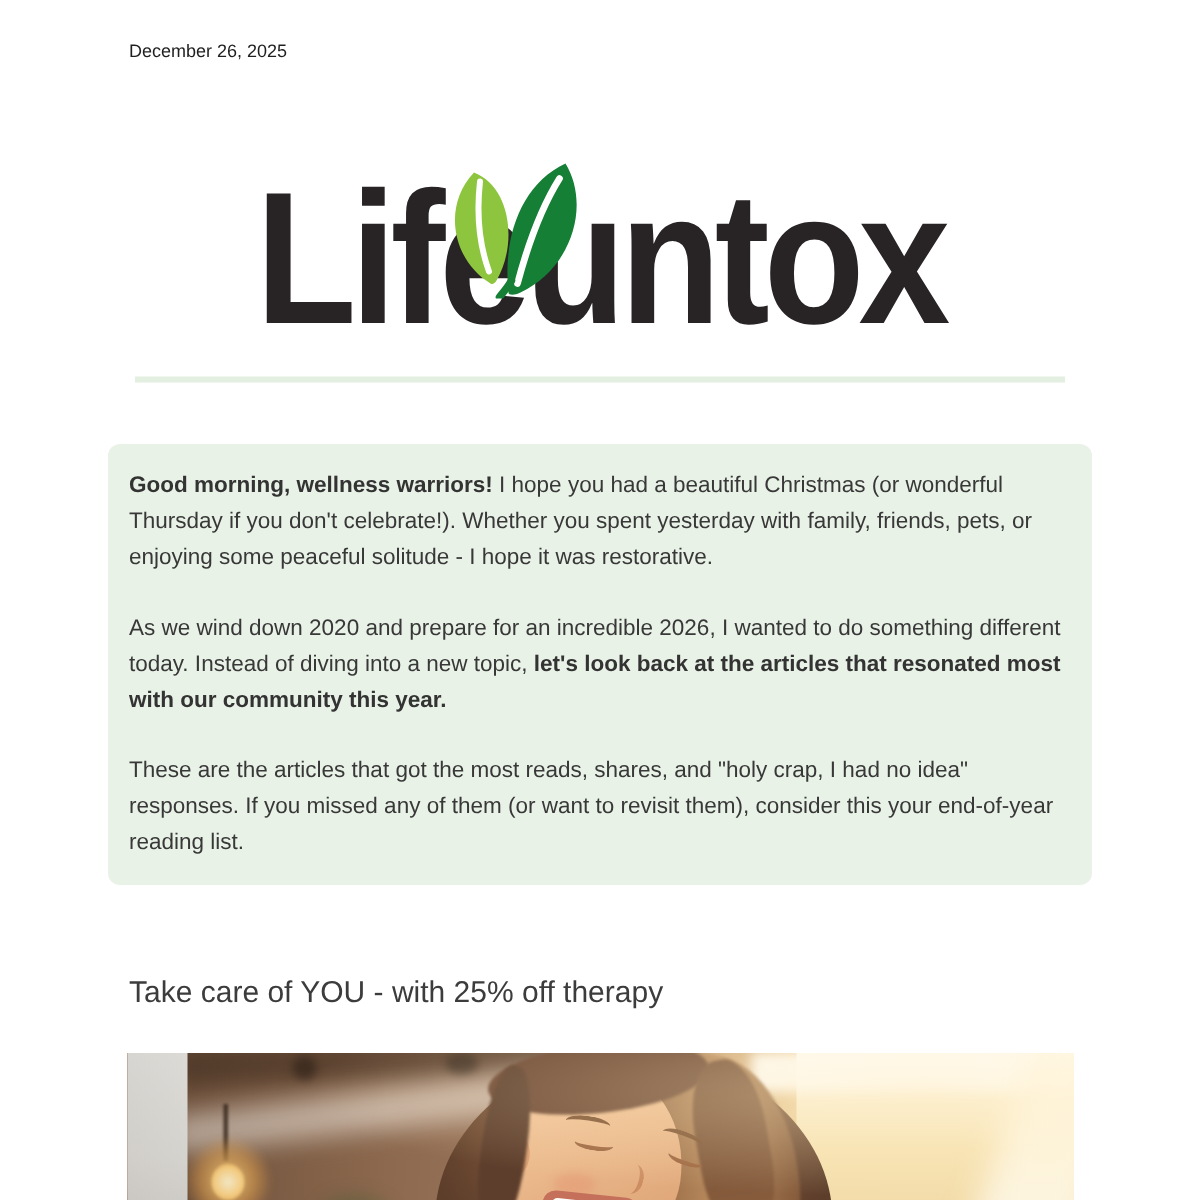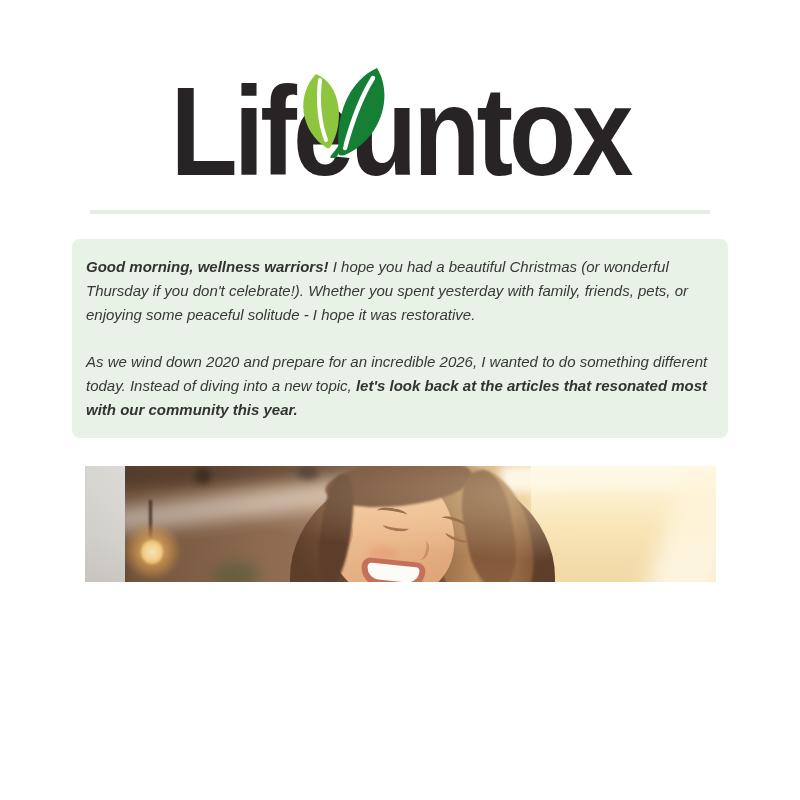--- a/index.html
+++ b/index.html
@@ -31,25 +31,24 @@
     position: absolute; left: calc(50% - 107px); top: 6px;
     width: 100px; height: 92px; z-index: 2;
   }
 
   .divider {
     width: 620px; height: 4px; margin: 28px auto 0;
     background: #e3efe0;
   }
 
   .intro-box {
-    margin-top: 25px;
+    margin-top: 41px;
     background: #e9f2e7;
     border-radius: 8px;
     padding: 16px 14px;
-    font-style: italic;
   }
   .intro-box p {
     margin: 0; font-size: 15px; line-height: 24px; color: #383838;
   }
   .intro-box p + p { margin-top: 23px; }
   .intro-box strong { color: #333333; }
 
   .section-heading {
     margin: 60px 0 0 14px;
     font-size: 20px; line-height: 24px;
@@ -174,39 +173,42 @@
     background:
       radial-gradient(ellipse at 84% 22%, rgba(255,235,190,.5) 0%, rgba(255,235,190,0) 55%),
       linear-gradient(90deg, rgba(40,25,15,.10) 0%, rgba(40,25,15,0) 28%);
   }
 </style>
 </head>
 <body>
 
 <div class="email-body">
 
+  <div class="date-line">December 26, 2025</div>
 
   <div class="logo-wrap">
     <svg class="leaves" viewBox="0 0 100 92" aria-hidden="true">
       <path d="M34,82 C8,66 2,30 23,8 C48,18 52,56 38,80 C37,82 35,83 34,82 Z" fill="#8dc63e"></path>
       <path d="M33,74 C25,52 25,32 27,14" stroke="#ffffff" stroke-width="4" fill="none" stroke-linecap="round"></path>
       <path d="M46,88 C42,52 54,16 84,2 C101,30 88,72 54,88 C50,90 46,90 46,88 Z" fill="#157f35"></path>
       <path d="M52,82 C60,52 70,28 80,12" stroke="#ffffff" stroke-width="4.5" fill="none" stroke-linecap="round"></path>
       <path d="M40,91 C44,86 46,84 48,80" stroke="#157f35" stroke-width="5" fill="none" stroke-linecap="round"></path>
     </svg>
     <span class="logo-text">Lifeuntox</span>
   </div>
 
   <div class="divider"></div>
 
   <div class="intro-box">
     <p><strong>Good morning, wellness warriors!</strong><span> I hope you had a beautiful Christmas (or wonderful Thursday if you don't celebrate!). Whether you spent yesterday with family, friends, pets, or enjoying some peaceful solitude - I hope it was restorative.</span></p>
     <p><span>As we wind down 2020 and prepare for an incredible 2026, I wanted to do something different today. Instead of diving into a new topic, </span><strong>let's look back at the articles that resonated most with our community this year.</strong></p>
+    <p><span>These are the articles that got the most reads, shares, and "holy crap, I had no idea" responses. If you missed any of them (or want to revisit them), consider this your end-of-year reading list.</span></p>
   </div>
 
+  <h2 class="section-heading">Take care of YOU - with 25% off therapy</h2>
 
   <div class="photo" title="Smiling woman with long brown hair looking down in a warmly lit room">
     <div class="ph-base"></div>
     <div class="ph-top-dark"></div>
     <div class="ph-beam"></div>
     <div class="ph-hook1"></div>
     <div class="ph-hook2"></div>
     <div class="ph-bulb-cord"></div>
     <div class="ph-bulb-glow"></div>
     <div class="ph-bulb"></div>

